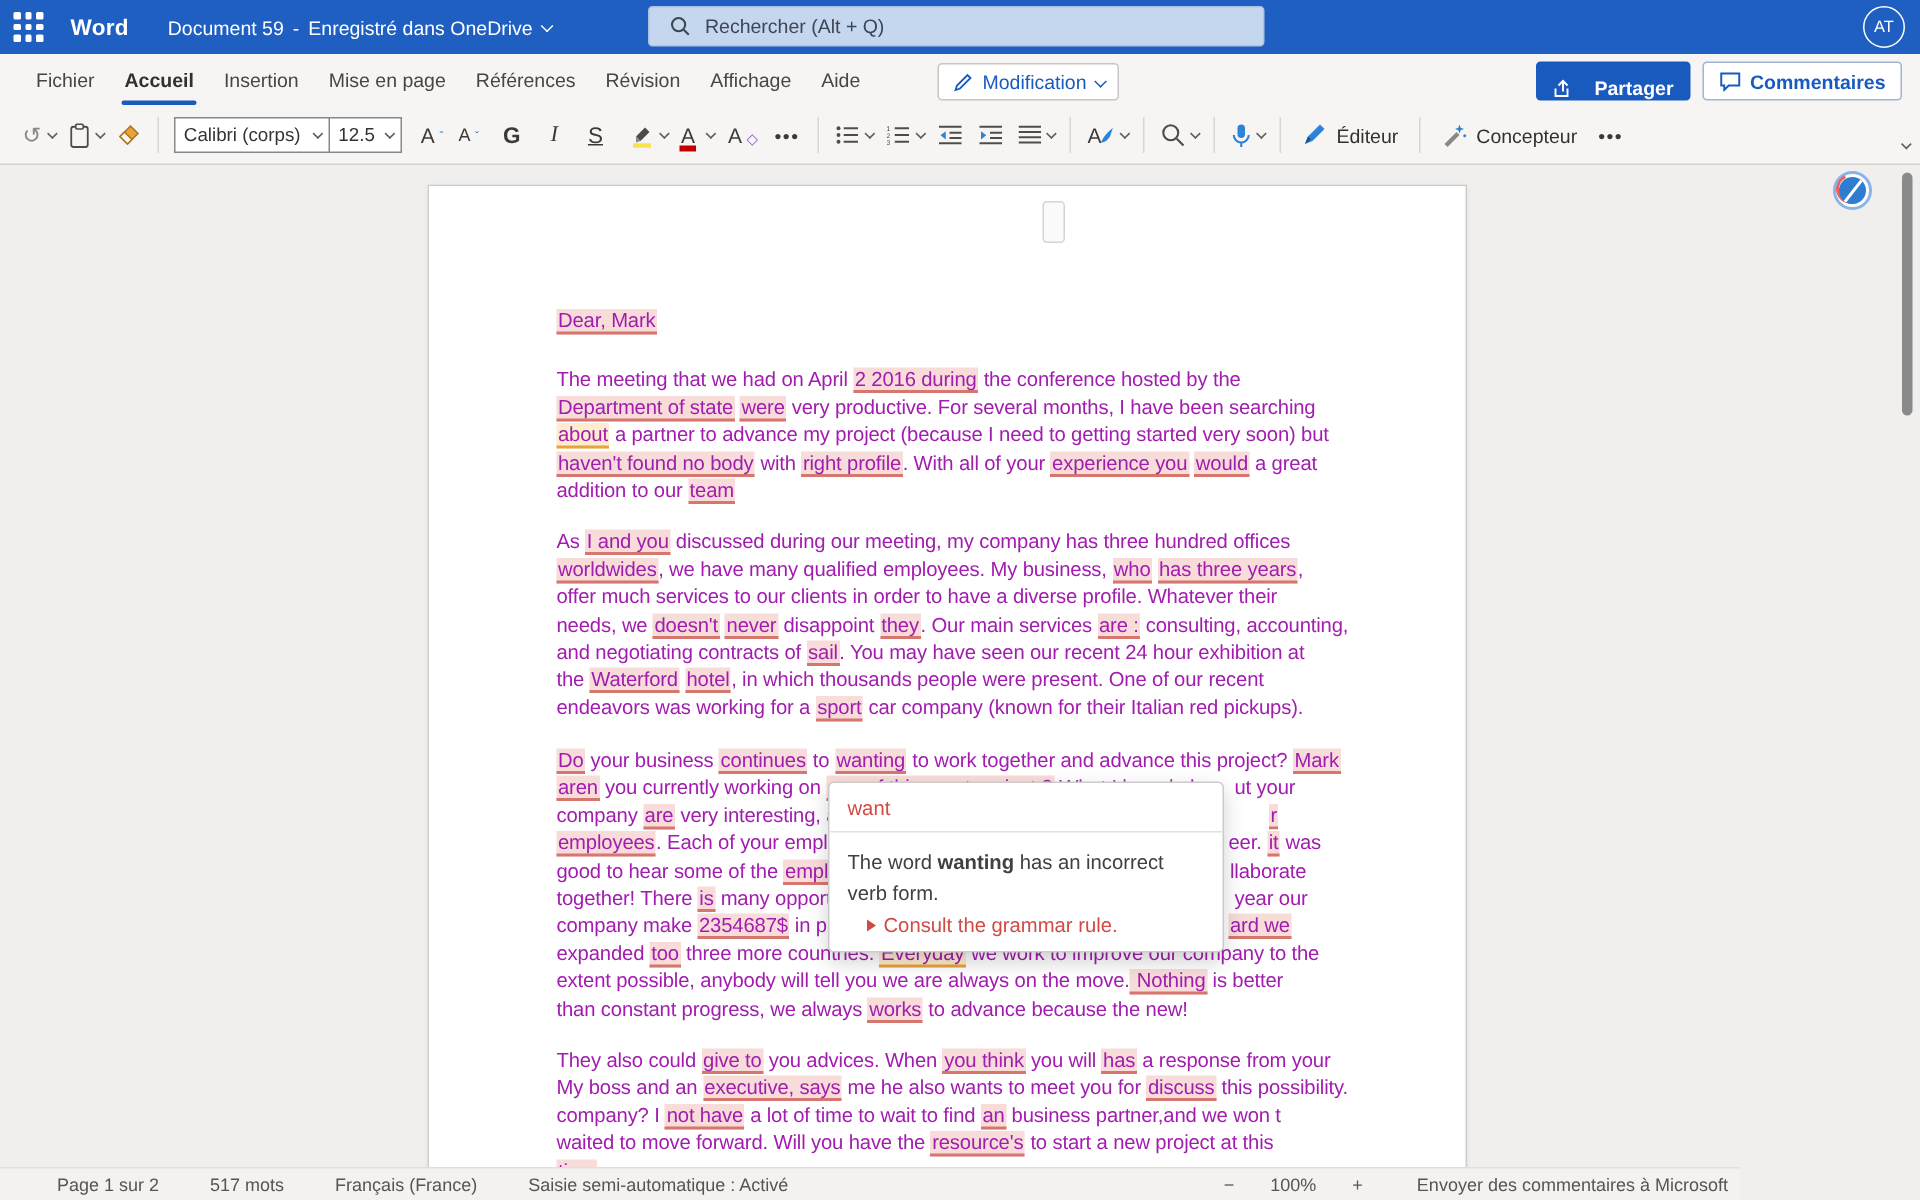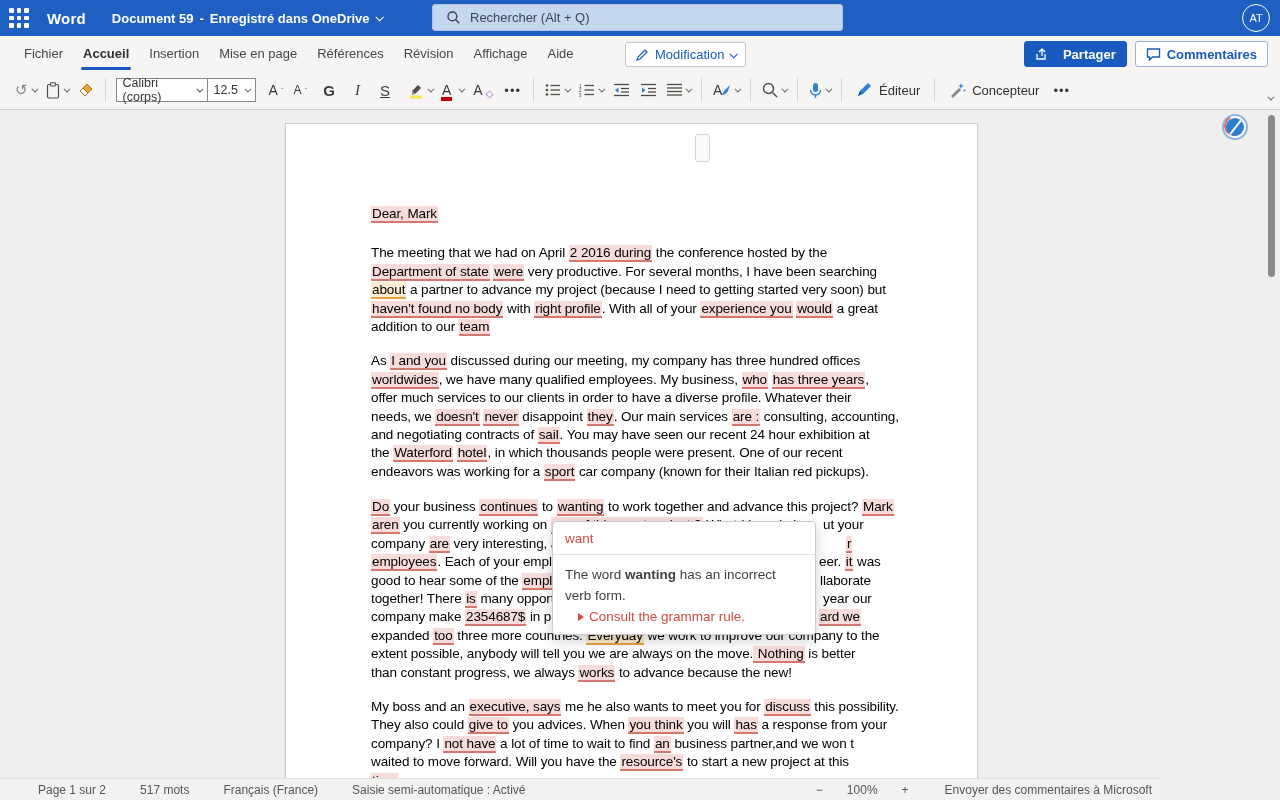--- a/index.html
+++ b/index.html
@@ -6,21 +6,21 @@
   html,body { width:1280px; height:800px; overflow:hidden;
     font-family:"Liberation Sans", sans-serif; background:#f0efed; }
 
   
   .topbar { position:absolute; left:0; top:0; width:1280px; height:36px;
     background:#1e5fc1; display:flex; align-items:center; color:#fff; }
   .waffle { width:20px; height:20px; margin-left:9px; display:grid;
     grid-template-columns:repeat(3,1fr); grid-template-rows:repeat(3,1fr); gap:3px; cursor:pointer; }
   .waffle i { background:#fff; border-radius:1px; }
   .app-name { font-weight:bold; font-size:15px; margin-left:18px; letter-spacing:.2px; }
-  .doc-title { font-size:13px; margin-left:26px; display:flex; align-items:center; gap:6px;font-weight:bold; }
+  .doc-title { font-size:13px; margin-left:26px; display:flex; align-items:center; gap:6px; }
   .chev { display:inline-block; width:6px; height:6px; border-right:1.4px solid currentColor;
     border-bottom:1.4px solid currentColor; transform:rotate(45deg) translateY(-1px); }
   .searchbox { position:absolute; left:432px; top:4px; width:411px; height:27px;
     background:#c5d6ef; border:1px solid #aec2e2; border-radius:3px;
     display:flex; align-items:center; color:#3c4654; font-size:13px; cursor:text; }
   .searchbox svg { margin:0 10px 0 14px; }
   .avatar { position:absolute; right:10px; top:4px; width:28px; height:28px; border-radius:50%;
     border:1.5px solid #fff; display:flex; align-items:center; justify-content:center;
     font-size:11px; color:#fff; cursor:pointer; }
 
@@ -30,36 +30,36 @@
   .tabrow { position:relative; height:35px; display:flex; align-items:center; padding-left:14px; }
   .tab { font-size:13px; color:#484644; padding:8px 10px; cursor:pointer; position:relative; }
   .tab.active { font-weight:bold; color:#30302e; }
   .tab.active::after { content:""; position:absolute; left:8px; right:8px; bottom:-1px;
     height:3px; background:#185abd; border-radius:2px; }
   .mode-btn { position:absolute; left:625px; top:6px; height:25px; background:#fff;
     border:1px solid #c8c6c4; border-radius:3px; display:flex; align-items:center;
     padding:0 9px; gap:6px; color:#185abd; font-size:13px; cursor:pointer; }
   .right-btns { position:absolute; right:12px; top:5px; display:flex; gap:8px; }
   .btn-share { background:#185abd; color:#fff; border:1px solid #185abd; border-radius:3px;
-    height:26px; display:flex; align-items:center; gap:14px; padding:0 10px;
+    height:26px; display:flex; align-items:flex-end; gap:14px; padding:0 10px;
     font-size:13px; font-weight:bold; cursor:pointer; }
   .btn-comments { background:#fff; color:#185abd; border:1px solid #9fb3d4; border-radius:3px;
     height:26px; display:flex; align-items:center; gap:6px; padding:0 10px;
     font-size:13px; font-weight:bold; cursor:pointer; }
 
   .toolrow { position:relative; height:38px; display:flex; align-items:center; padding-left:10px; }
   .tbtn { display:flex; align-items:center; gap:3px; padding:4px 5px; border-radius:2px;
     color:#444; cursor:pointer; font-size:15px; }
   .tchev { display:inline-block; width:5px; height:5px; border-right:1.2px solid #5f5d5b;
     border-bottom:1.2px solid #5f5d5b; transform:rotate(45deg) translateY(-2px); }
   .tdiv { width:1px; height:24px; background:#d8d6d4; margin:0 6px; }
   .fontbox, .sizebox { height:24px; background:#fff; border:1px solid #8a8886;
     display:flex; align-items:center; justify-content:space-between;
     font-size:12.5px; color:#333; padding:0 6px; cursor:pointer; }
-  .fontbox { width:92px; margin-left:4px; }
+  .fontbox { width:104px; margin-left:4px; }
   .sizebox { width:48px; border-left:none; }
   .glyph { font-size:15px; color:#3b3a39; }
   .g-bold { font-weight:bold; }
   .g-italic { font-style:italic; font-family:"Liberation Serif", serif; }
   .g-underline { text-decoration:underline; }
   .color-A { position:relative; font-size:14px; line-height:14px; color:#3b3a39; }
   .bar-red::after, .bar-yellow::after { content:""; position:absolute; left:-1px; right:-1px;
     bottom:-4px; height:4px; }
   .bar-red::after { background:#c00000; }
   .label-btn { font-size:13px; color:#323130; display:flex; align-items:center; gap:6px;
@@ -67,21 +67,21 @@
   .ellipsis { letter-spacing:1px; font-size:13px; color:#3b3a39; padding:0 6px; cursor:pointer; }
   .collapse-chev { position:absolute; right:8px; bottom:4px; cursor:pointer; }
 
   
   .canvas { position:absolute; left:0; top:110px; width:1280px; height:668px; background:#f0efed; }
   .page { position:absolute; left:285px; top:13px; width:693px; height:680px;
     background:#fff; border:1px solid #cfcdcb; box-shadow:0 1px 3px rgba(0,0,0,.08); }
   .margin-tab { position:absolute; left:695px; top:24px; width:15px; height:28px;
     background:#fafafa; border:1px solid #d6d4d2; border-radius:3px; cursor:pointer; }
   .doc-text { position:absolute; left:85px; top:81px; width:548px;
-    font-size:13.5px; letter-spacing:-0.1px; color:#000000; }
+    font-size:13.5px; letter-spacing:-0.1px; color:#a21caf; }
   .line { position:relative; height:18.4px; line-height:18.4px; white-space:nowrap; }
   .hl-pink { background:#f8dcda; border-bottom:2px solid #d5776f; padding:0 1px; }
   .hl-orange { background:#fdeccf; border-bottom:2px solid #e7a33e; padding:0 1px; }
   .rfrag { position:absolute; top:0; background:#fff; padding-left:2px; z-index:1; }
 
   
   .popup { position:absolute; left:266px; top:397px; width:264px; z-index:5;
     background:#fff; border:1px solid #cccccc; border-radius:4px;
     box-shadow:0 6px 14px rgba(0,0,0,.18); }
   .popup-title { padding:9px 12px 8px; font-size:13.5px; color:#cf4b44;
@@ -383,22 +383,22 @@
           <div class="line"><span>company </span><span class="hl-pink">are</span><span> very interesting, a</span><span>nd I would like to work with you</span><span class="rfrag" style="left: 473px;"><span class="hl-pink">r</span></span></div>
           <div class="line"><span class="hl-pink">employees</span><span>. Each of your empl</span><span>oyees seemed like a great engin</span><span class="rfrag" style="left: 446px;"><span>eer. </span><span class="hl-pink">it</span><span> was</span></span></div>
           <div class="line"><span>good to hear some of the </span><span class="hl-pink">empl</span><span>oyees want that we co</span><span class="rfrag" style="left: 447px;"><span>llaborate</span></span></div>
           <div class="line"><span>together! There </span><span class="hl-pink">is</span><span> many oppor</span><span>tunities for both of us. This </span><span class="rfrag" style="left: 450px;"><span>year our</span></span></div>
           <div class="line"><span>company make </span><span class="hl-pink">2354687$</span><span> in pr</span><span>ofits, and afterw</span><span class="rfrag" style="left: 446px;"><span class="hl-pink">ard we</span></span></div>
           <div class="line"><span>expanded </span><span class="hl-pink">too</span><span> three more countries. </span><span class="hl-orange">Everyday</span><span> we work to improve our company to the</span></div>
           <div class="line"><span>extent possible, anybody will tell you we are always on the move.</span><span class="hl-pink">  Nothing</span><span> is better</span></div>
           <div class="line"><span>than constant progress, we always </span><span class="hl-pink">works</span><span> to advance because the new!</span></div>
         </div>
         <div style="margin-bottom: 0px;">
+          <div class="line"><span>They also could </span><span class="hl-pink">give to</span><span> you advices. When </span><span class="hl-pink">you think</span><span> you will </span><span class="hl-pink">has</span><span> a response from your</span></div>
           <div class="line"><span>My boss and an </span><span class="hl-pink">executive, says</span><span> me he also wants to meet you for </span><span class="hl-pink">discuss</span><span> this possibility.</span></div>
-          <div class="line"><span>They also could </span><span class="hl-pink">give to</span><span> you advices. When </span><span class="hl-pink">you think</span><span> you will </span><span class="hl-pink">has</span><span> a response from your</span></div>
           <div class="line"><span>company? I </span><span class="hl-pink">not have</span><span> a lot of time to wait to find </span><span class="hl-pink">an</span><span> business partner,and we won t</span></div>
           <div class="line"><span>waited to move forward. Will you have the </span><span class="hl-pink">resource's</span><span> to start a new project at this</span></div>
           <div class="line"><span class="hl-pink">time</span></div>
         </div>
       </div>
 
     <div class="popup">
       <div class="popup-title">want</div>
       <div class="popup-body">
         <span>The word </span><b>wanting</b><span> has an incorrect verb form.</span>

